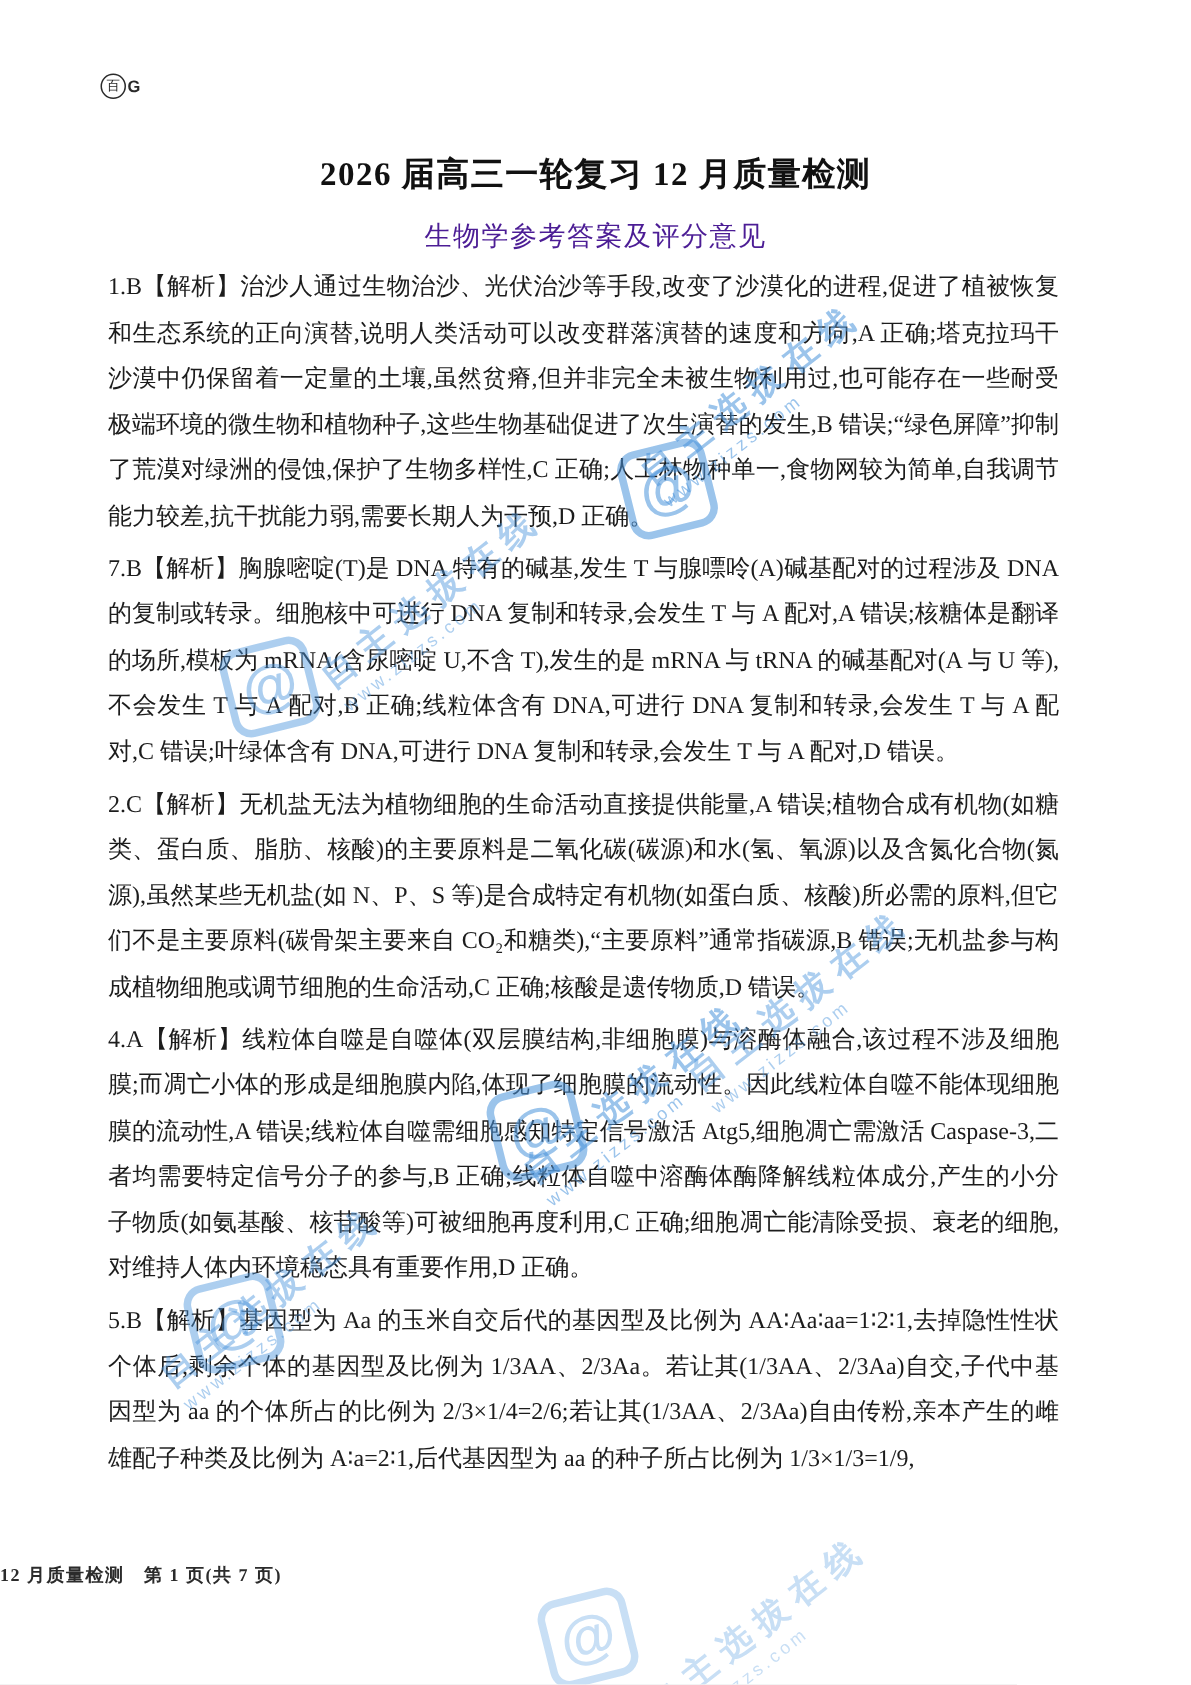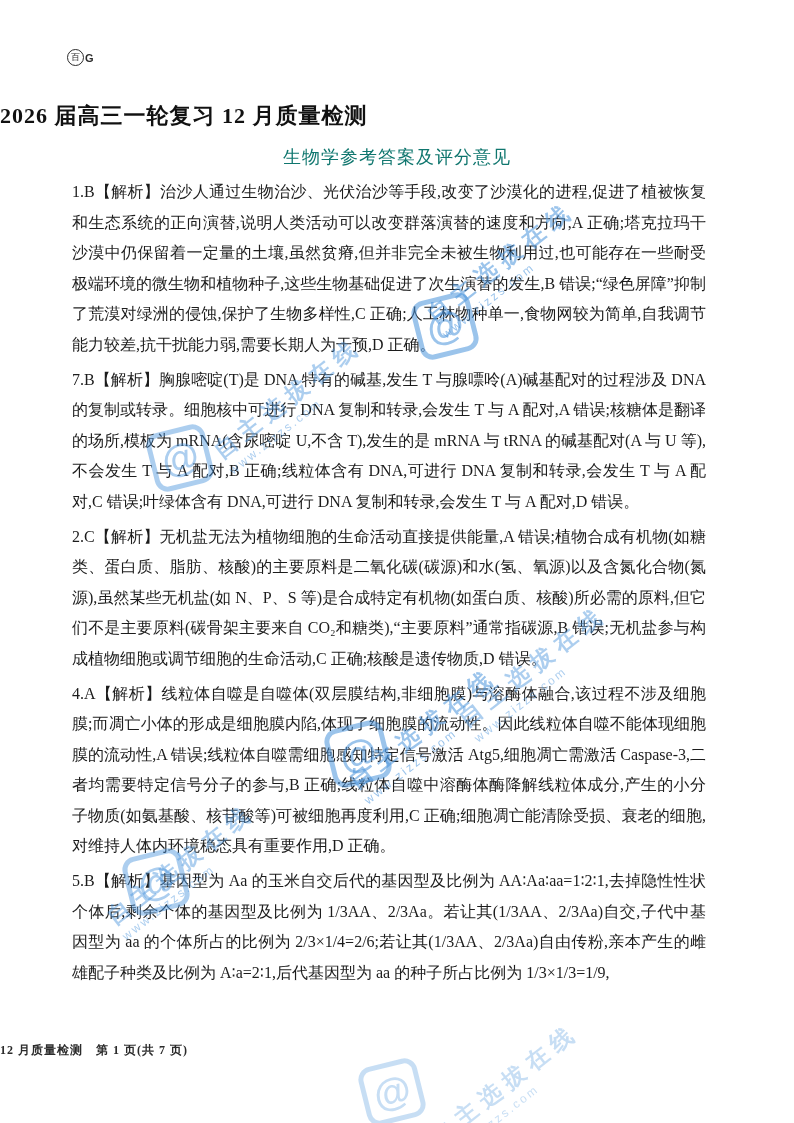--- a/index.html
+++ b/index.html
@@ -20,27 +20,27 @@
     display:flex;align-items:center;gap:1px;
   }
   .corner-mark .circ{
     display:inline-flex;align-items:center;justify-content:center;
     width:15px;height:15px;border:1.3px solid #2a2a2a;border-radius:50%;
     font-size:9px;font-weight:normal;
   }
   
   .title{
     position:absolute;top:101px;left:0;right:0;
-    font-size:22px;font-weight:bold;
+    text-align:center;font-size:22px;font-weight:bold;
     letter-spacing:1px;color:#111;
   }
   .subtitle{
     position:absolute;top:145px;left:0;right:0;
     text-align:center;font-size:18px;font-weight:normal;
-    letter-spacing:1px;color:#0f766e;
+    letter-spacing:1px;color:#4c1d95;
   }
   
   .body-text{
     position:absolute;left:72px;top:177px;width:650px;
     font-size:16px;line-height:30.6px;
     text-align:justify;text-justify:inter-ideograph;
   }
   .body-text p{margin:0 16px 4px 0;}
   
   .footer{

